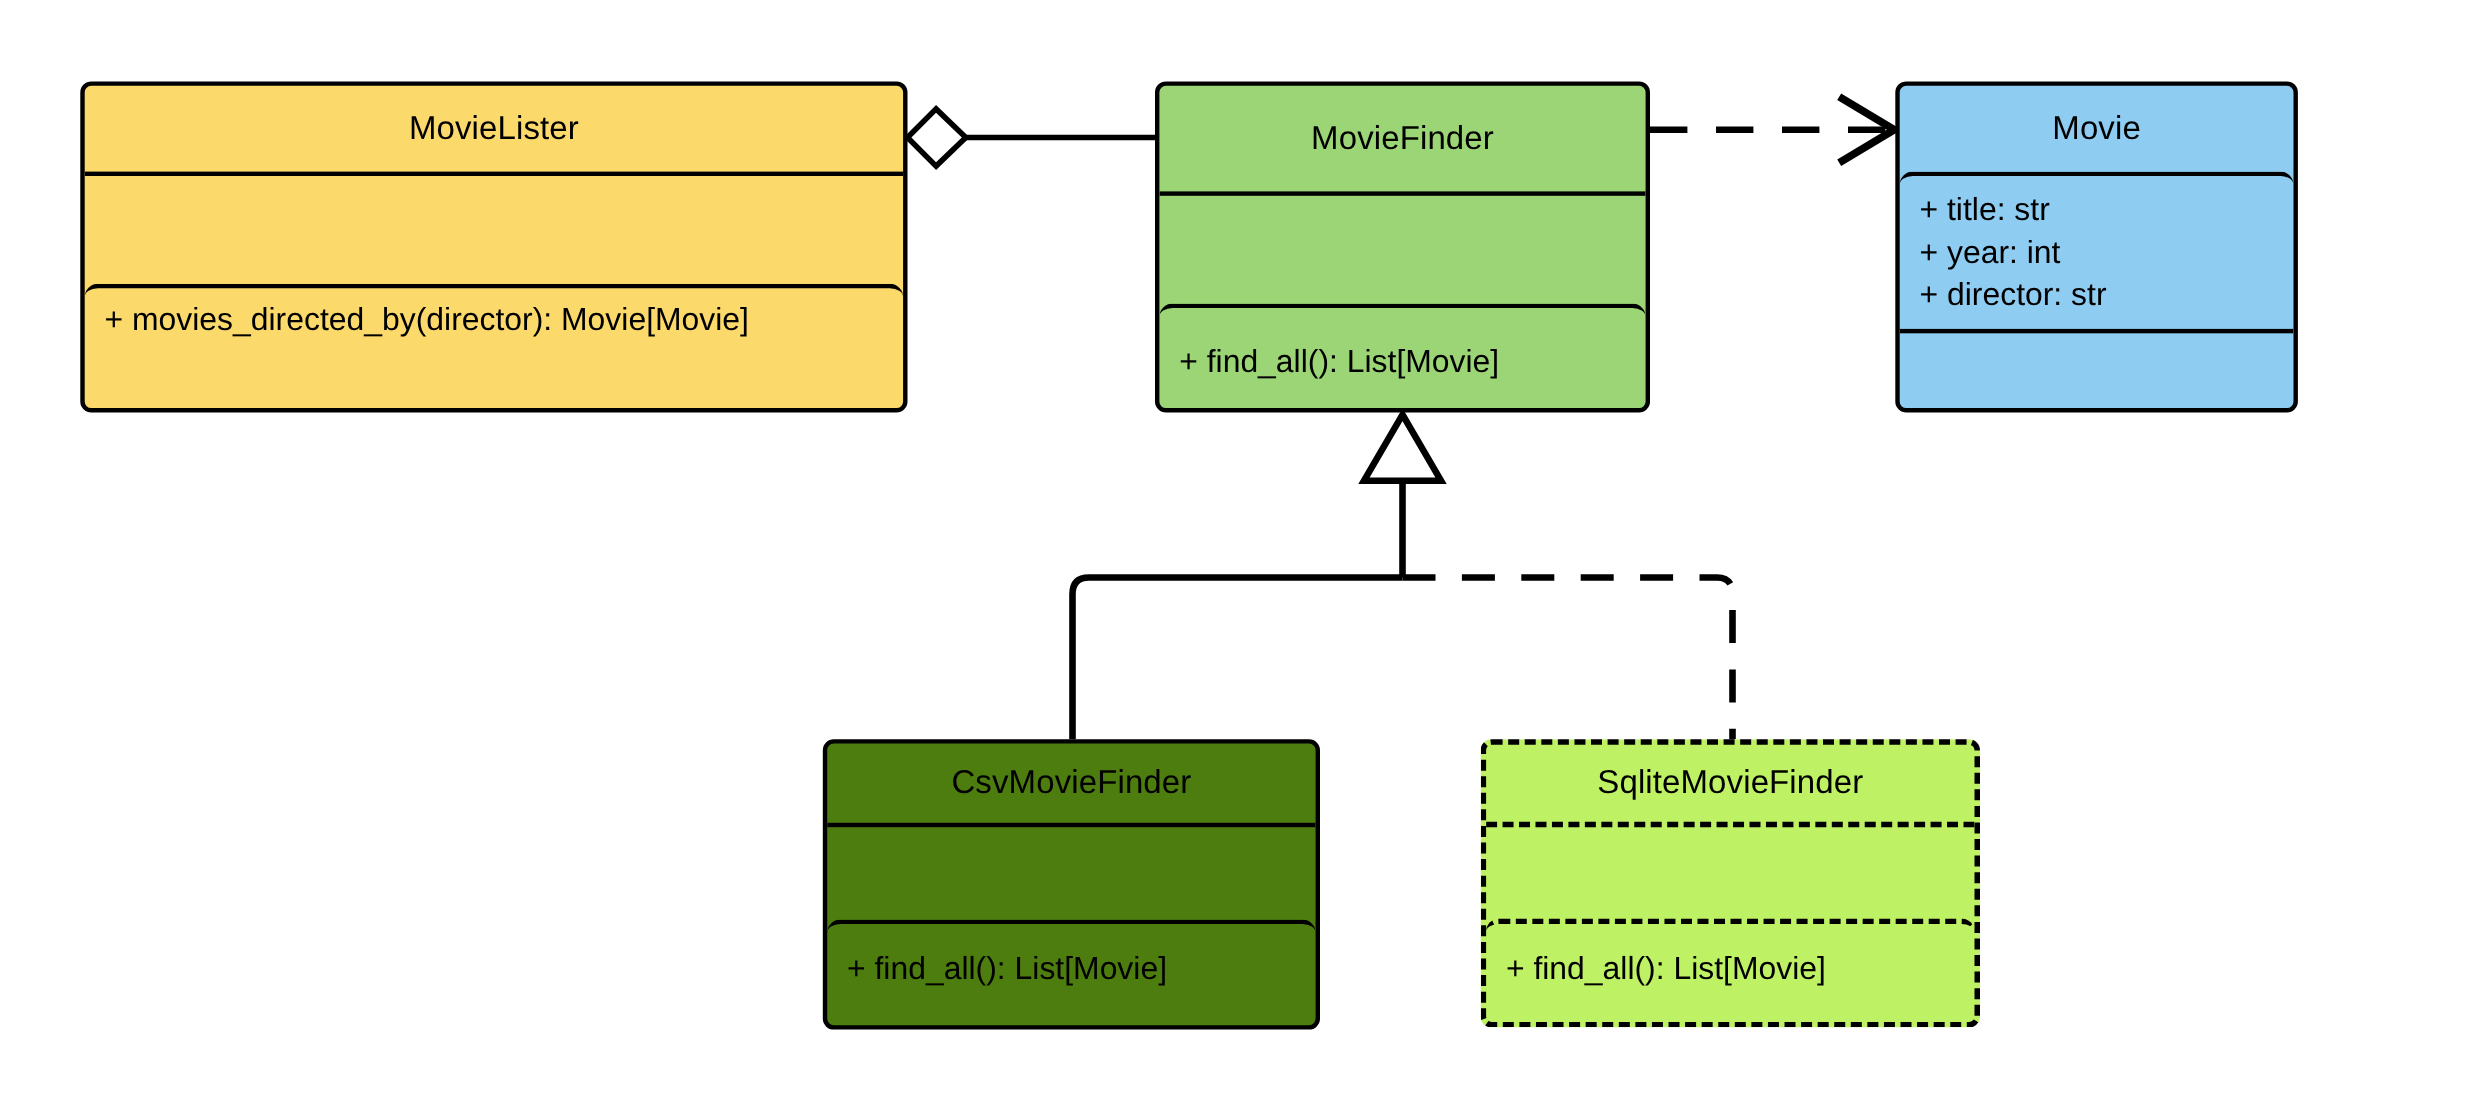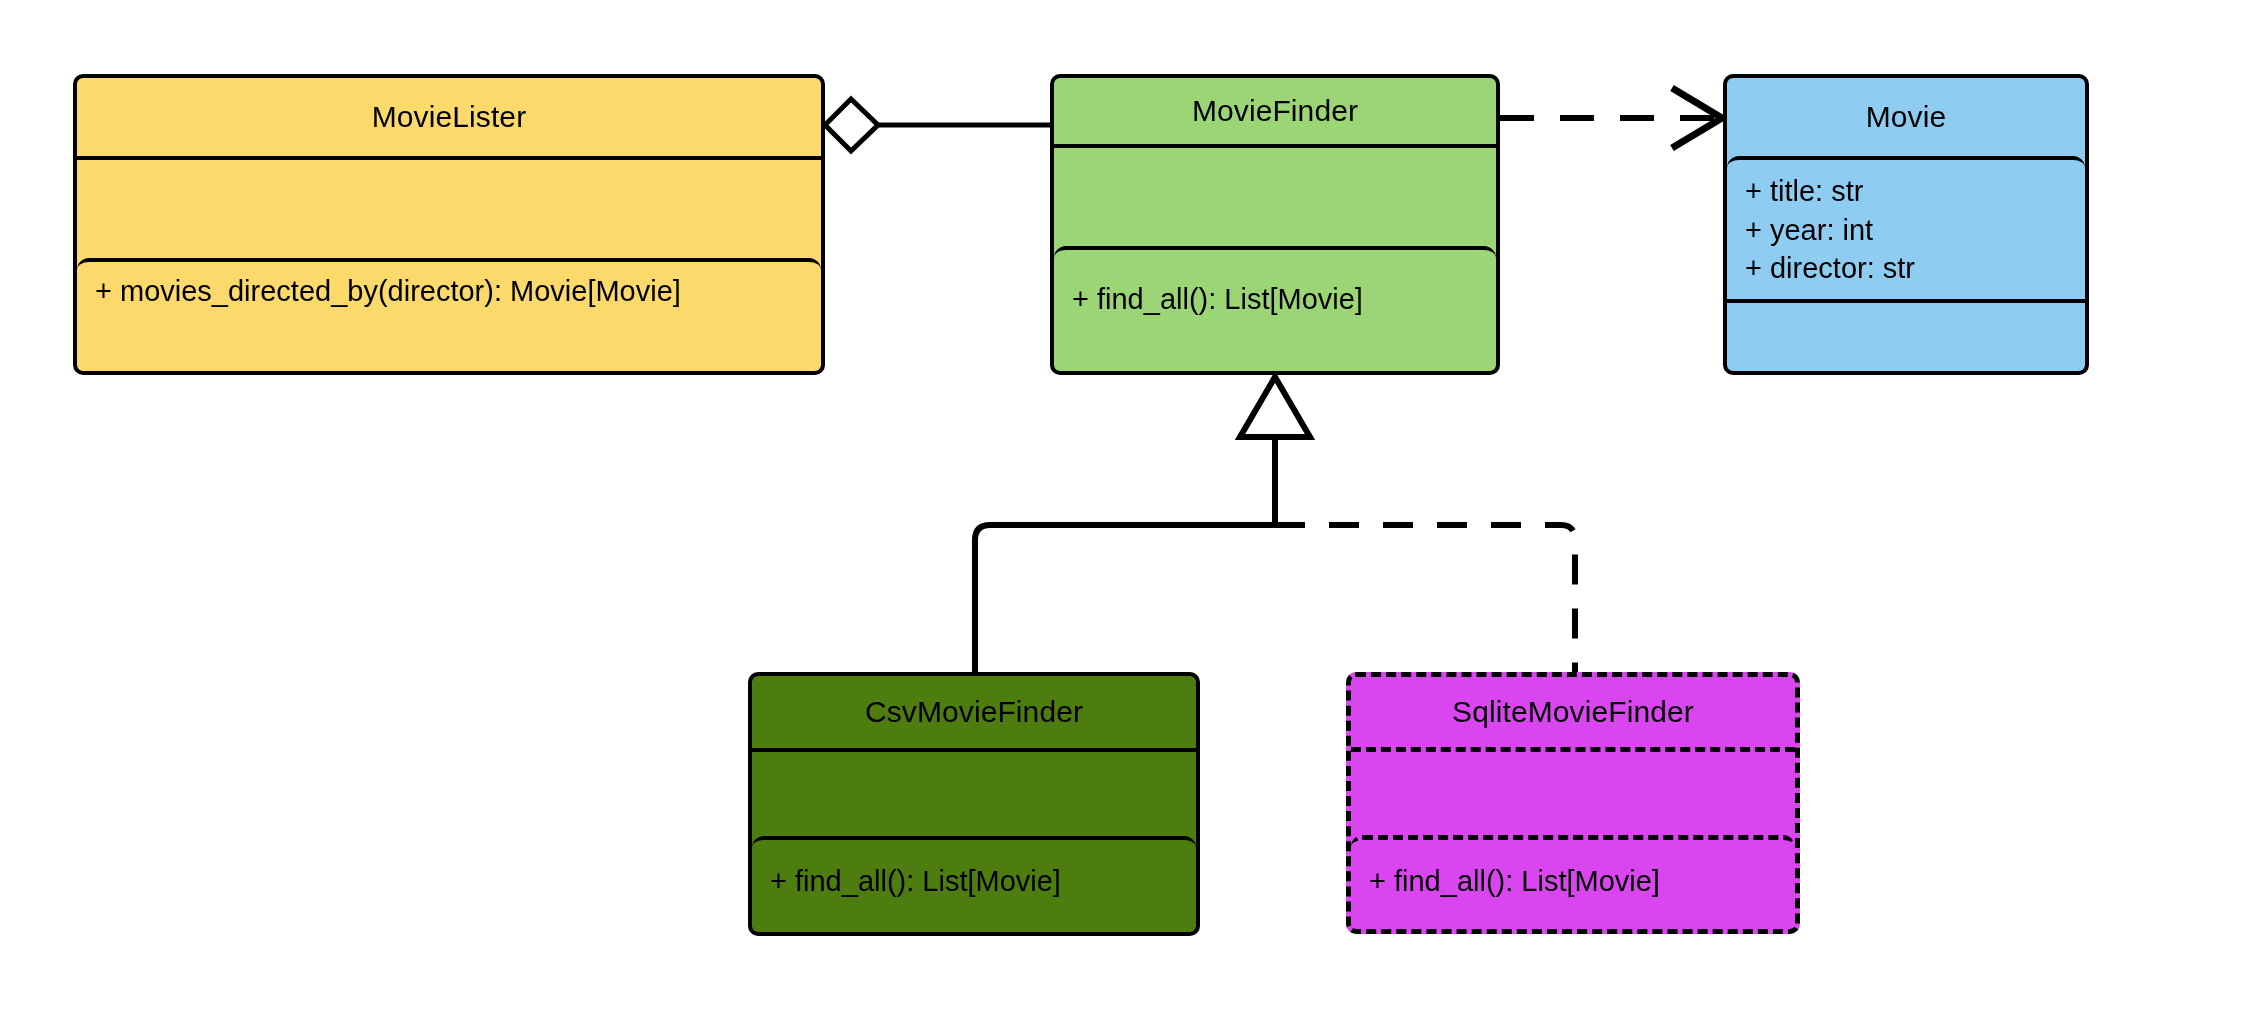--- a/index.html
+++ b/index.html
@@ -108,21 +108,21 @@
 
   <div class="uml-class" style="left:73px; top:74px; width:752px; height:301px; background:#fbd96b;">
     <div class="compartment c-title" style="height:78px;">MovieLister</div>
     <div class="compartment c-empty" style="height:102px;"></div>
     <div class="compartment c-body" style="flex:1;">
       <div class="member">+ movies_directed_by(director): Movie[Movie]</div>
     </div>
   </div>
 
   <div class="uml-class" style="left:1050px; top:74px; width:450px; height:301px; background:#9bd575;">
-    <div class="compartment c-title" style="height:66px;">MovieFinder</div>
+    <div class="compartment c-title" style="height:96px;">MovieFinder</div>
     <div class="compartment c-empty" style="height:102px;"></div>
     <div class="compartment c-body" style="flex:1; padding-top:30px;">
       <div class="member">+ find_all(): List[Movie]</div>
     </div>
   </div>
 
   <div class="uml-class" style="left:1723px; top:74px; width:366px; height:301px; background:#8eccf2;justify-content:center;">
     <div class="compartment c-title" style="height:78px;">Movie</div>
     <div class="compartment c-body" style="height:143px; padding-top:12px;">
       <div class="member">+ title: str</div>
@@ -133,21 +133,21 @@
   </div>
 
   <div class="uml-class" style="left:748px; top:672px; width:452px; height:264px; background:#4d7c0f;">
     <div class="compartment c-title" style="height:72px;">CsvMovieFinder</div>
     <div class="compartment c-empty" style="height:88px;"></div>
     <div class="compartment c-body" style="flex:1; padding-top:22px;">
       <div class="member">+ find_all(): List[Movie]</div>
     </div>
   </div>
 
-  <div class="uml-class dashed" style="left:1346px; top:672px; width:454px; height:262px; background:#d946ef;">
+  <div class="uml-class dashed" style="left:1346px; top:672px; width:454px; height:262px; background:#bef264;">
     <div class="compartment c-title" style="height:70px;">SqliteMovieFinder</div>
     <div class="compartment c-empty" style="height:88px;"></div>
     <div class="compartment c-body" style="flex:1; padding-top:22px;">
       <div class="member">+ find_all(): List[Movie]</div>
     </div>
   </div>
 
 </div>
 
 </body></html>

